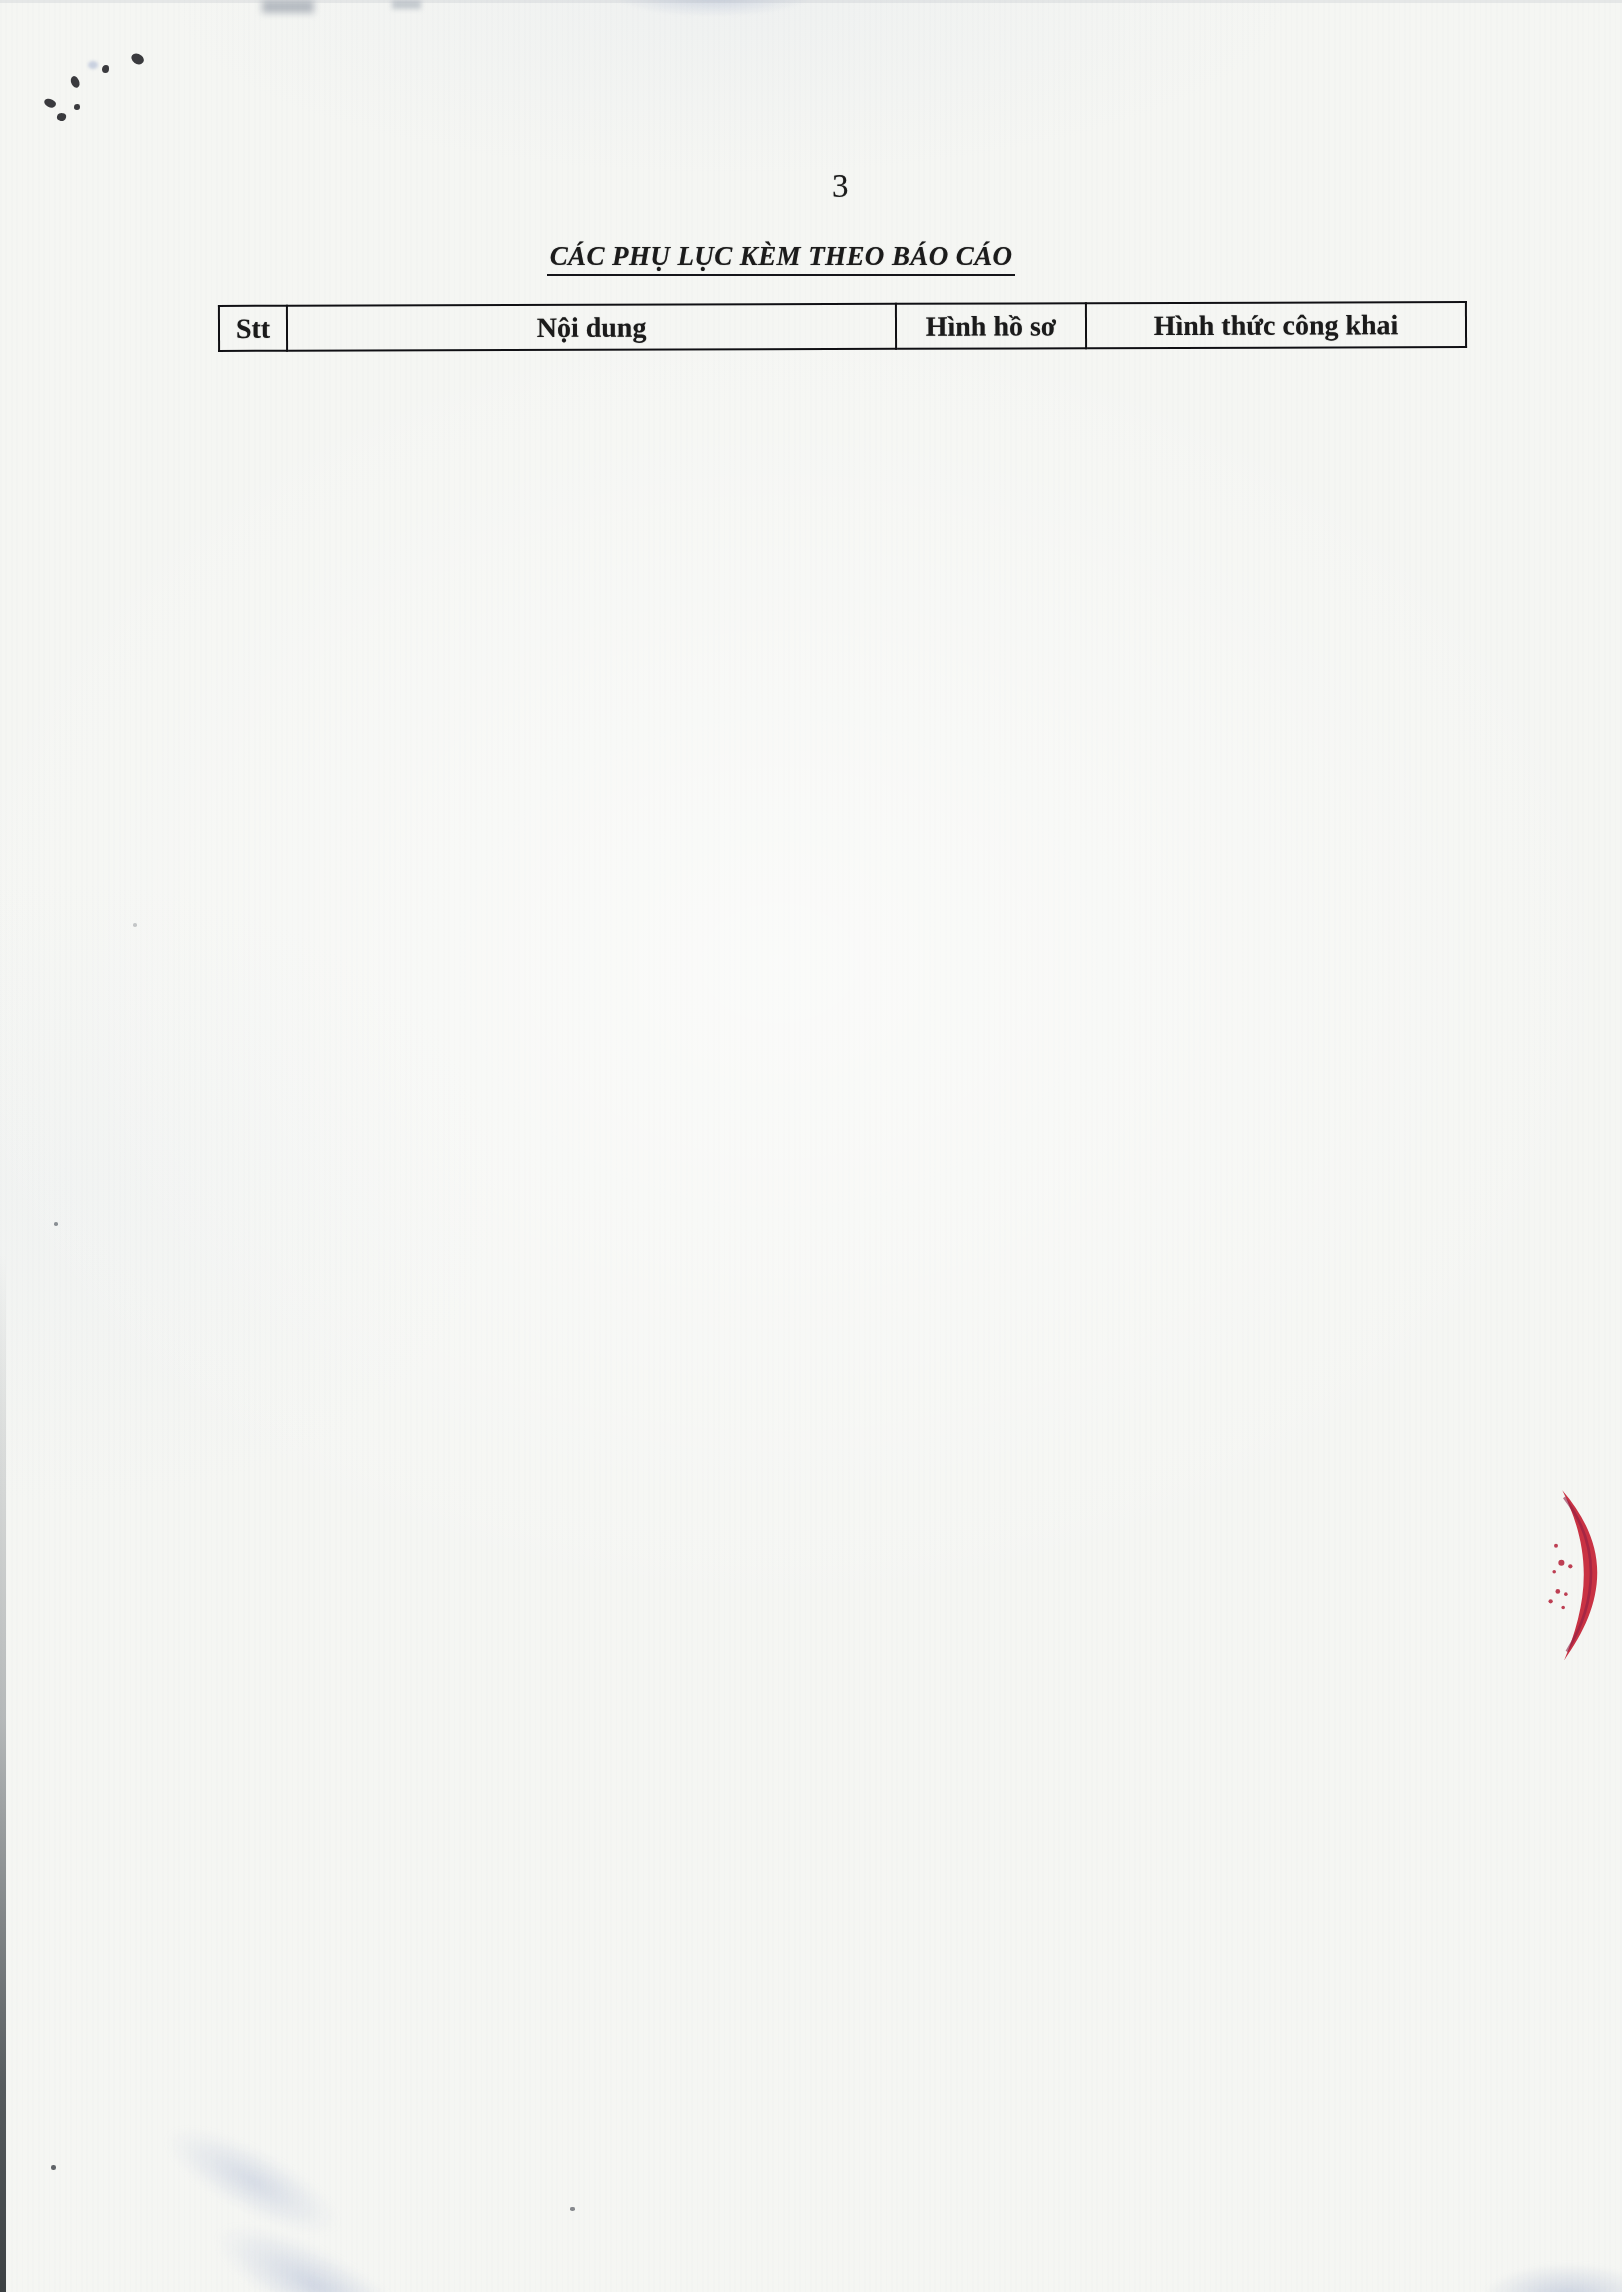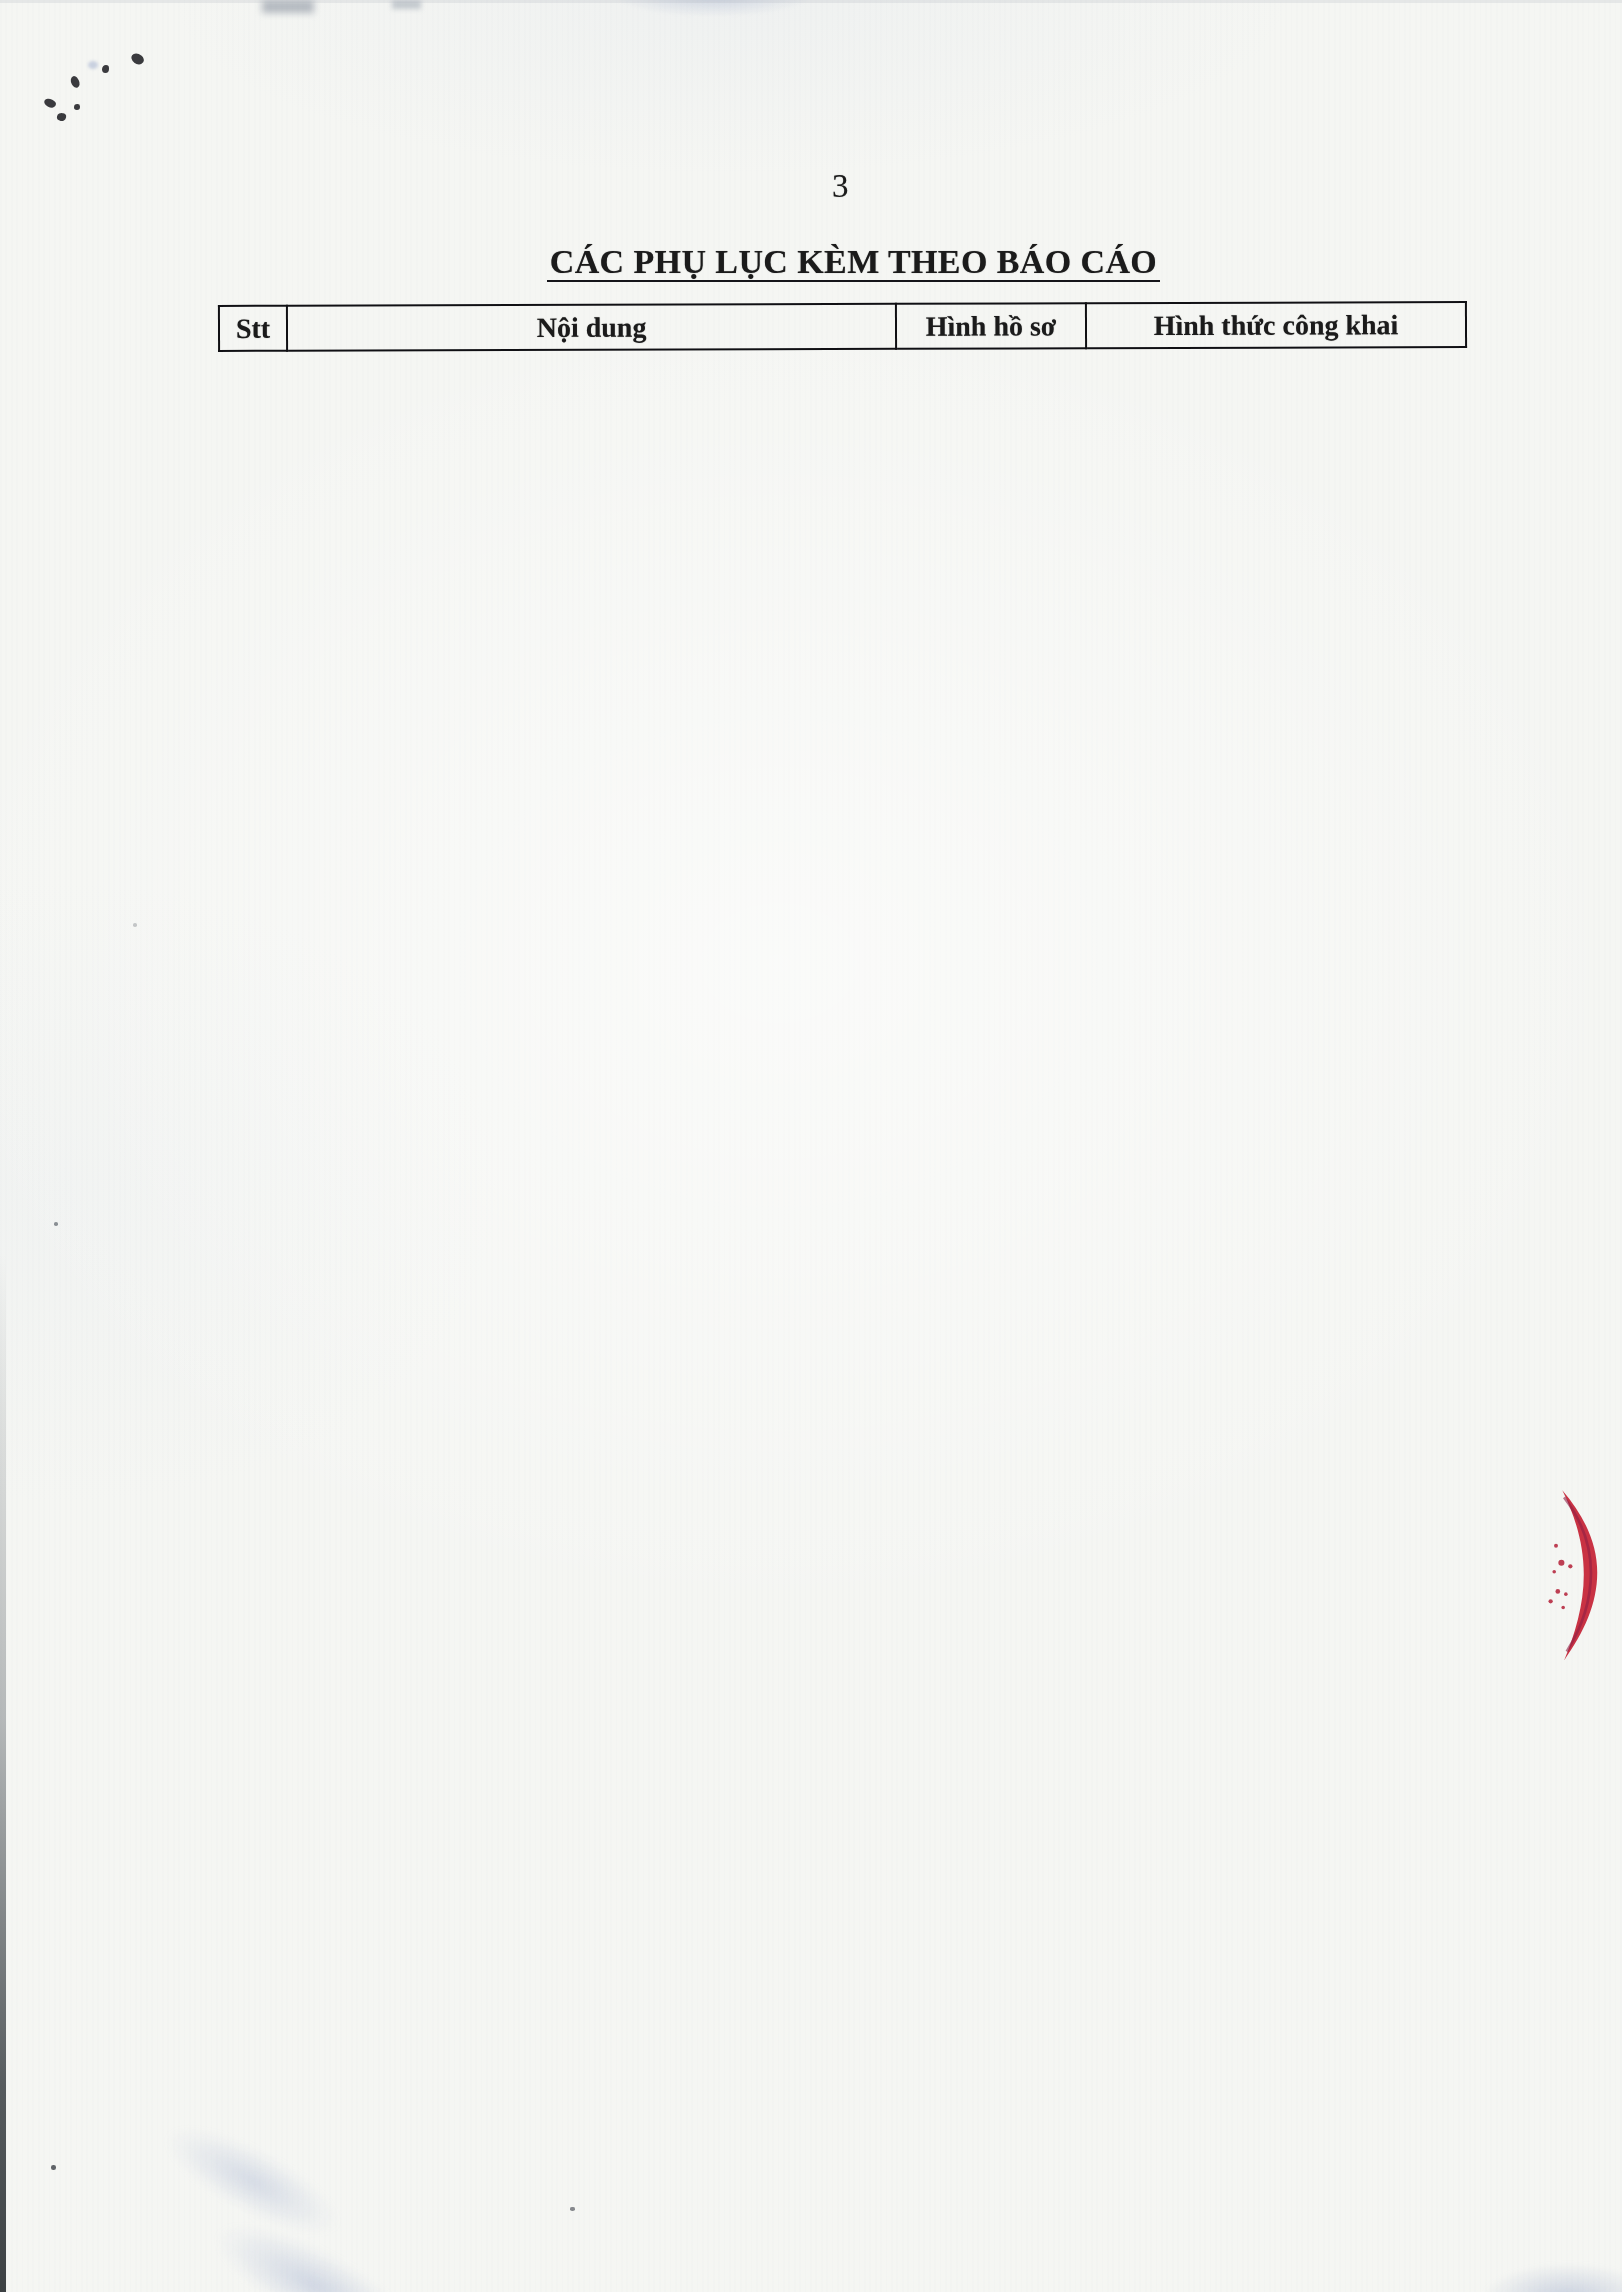--- a/index.html
+++ b/index.html
@@ -20,27 +20,28 @@
       radial-gradient(627px 448px at 4% 52%, rgba(205,214,228,.10), transparent 70%),
       repeating-linear-gradient(90deg, rgba(203,208,214,.05) 0 1.8px, rgba(255,255,255,0) 1.8px 5.4px);
   }
 
   .page-number{
     position:absolute;left:832px;top:167px;
     font-size:33px;line-height:38px;
     text-shadow:0 0 0.9px rgba(25,25,25,.45);
   }
   .doc-title{
-    position:absolute;left:547px;top:246px;
-    font-size:34px;font-weight:bold;letter-spacing:0.4px;
+    position:absolute;left:547px;top:240px;
+    font-size:27px;font-weight:bold;letter-spacing:0.4px;
     line-height:32px;
     border-bottom:2.3px solid #15151a;
     padding:0 2.7px 1.8px 2.7px;
     text-shadow:0 0 0.9px rgba(20,20,20,.5);
     white-space:nowrap;
+    font-style:italic;
   }
 
   table.appendix-table{
     position:absolute;left:218px;top:303px;width:1247px;
     border-collapse:collapse;table-layout:fixed;
     transform:rotate(-0.18deg);
     background:transparent;
   }
   table.appendix-table, table.appendix-table th, table.appendix-table td{
     border:2.4px solid #101014;

